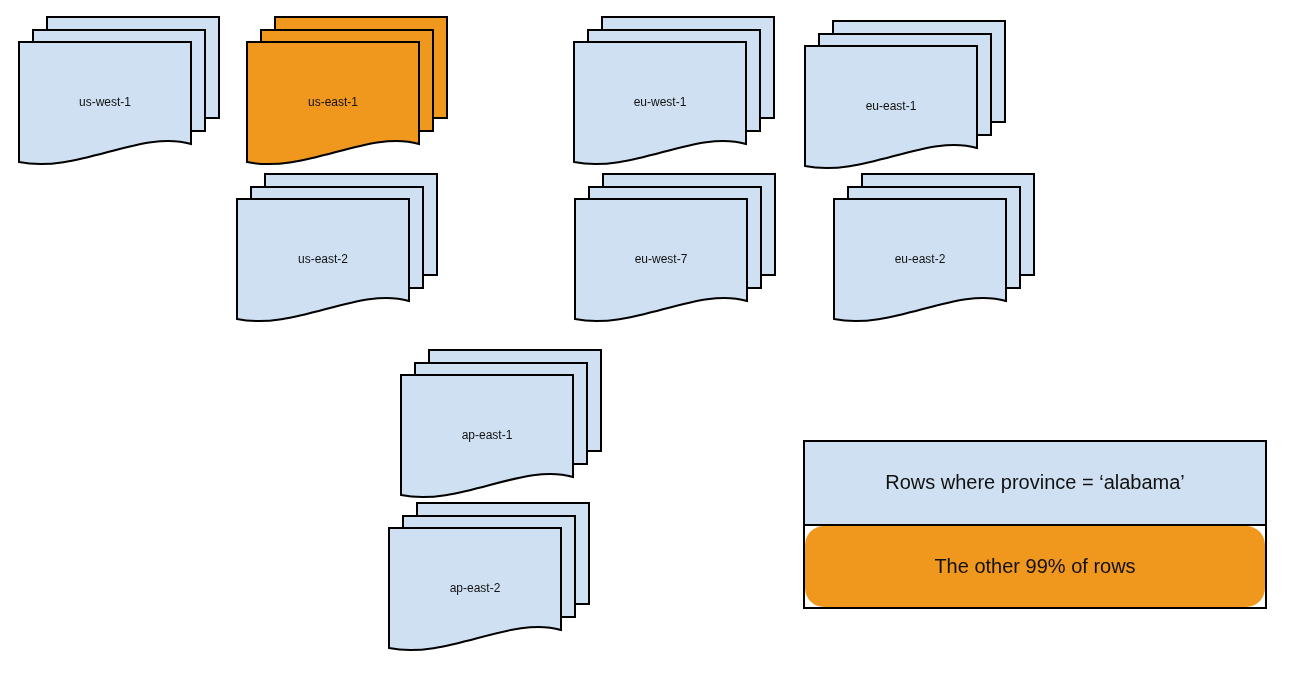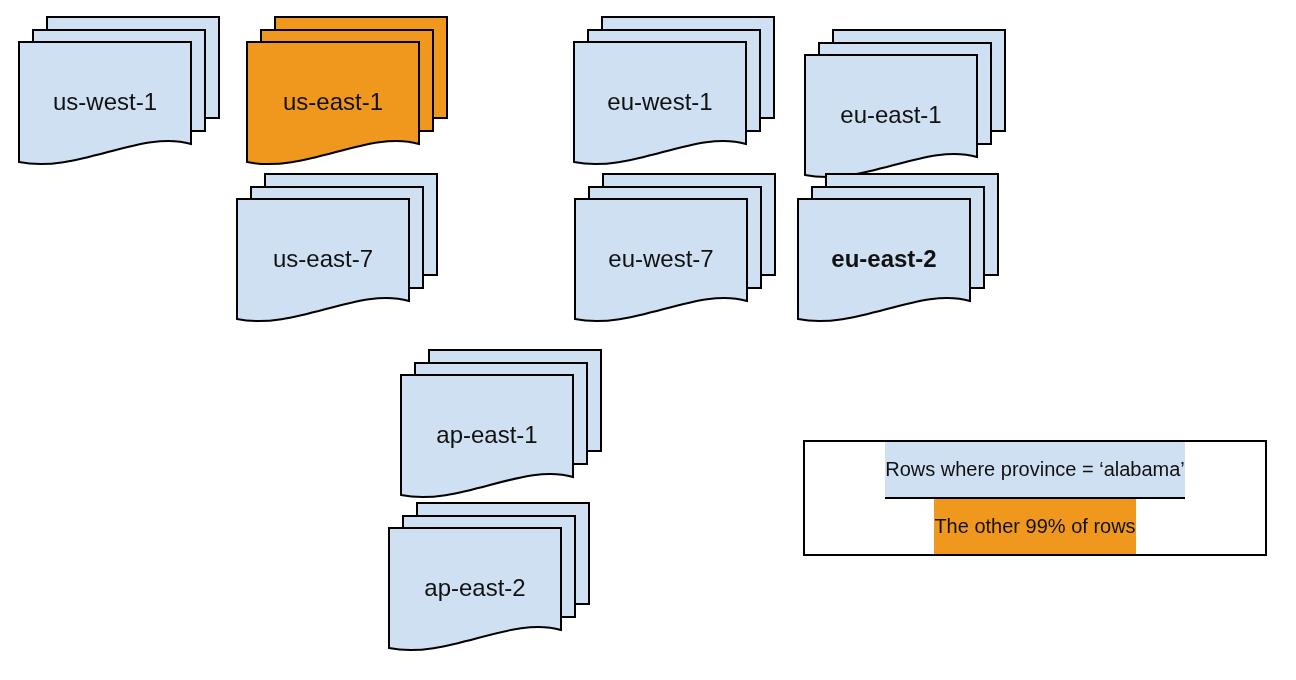--- a/index.html
+++ b/index.html
@@ -11,46 +11,46 @@
     color:#111111;
     overflow:hidden;
   }
   .stack { position:absolute; width:203px; height:158px; }
   .stack svg { position:absolute; left:0; top:0; overflow:visible; display:block; }
   .stack .shape { fill:#cfe0f3; stroke:#000000; stroke-width:2; stroke-linejoin:miter; }
   .stack.orange .shape { fill:#f0971e; }
   .stack .label {
     position:absolute; left:1px; top:73px; width:172px;
     line-height:26px; text-align:center;
-    font-size:24px; color:#111111;
+    font-size:12px; color:#111111;
   }
   
   .pos-us-west-1 { left:18px;  top:16px;  }
   .pos-us-east-1 { left:246px; top:16px;  }
   .pos-eu-west-1 { left:573px; top:16px;padding-left:10px;  }
-  .pos-eu-east-1 { left:804px; top:29px;  }
+  .pos-eu-east-1 { left:804px; top:20px;  }
   .pos-us-west-2 { left:19px;  top:173px; }
   .pos-us-east-2 { left:236px; top:173px; }
   .pos-eu-west-2 { left:574px; top:173px; }
-  .pos-eu-east-2 { left:797px; top:173px;font-weight:bold; }
+  .pos-eu-east-2 { left:833px; top:173px; }
   .pos-ap-east-1 { left:400px; top:349px; }
   .pos-ap-east-2 { left:388px; top:502px; }
 
   .legend {
     position:absolute; left:803px; top:440px;
-    width:464px; height:116px;
+    width:464px; height:169px;
     border:2px solid #000000; box-sizing:border-box;
-    display:flex; flex-direction:column;align-items:center;
+    display:flex; flex-direction:column;
   }
   .legend-row {
     flex:1; display:flex; align-items:center; justify-content:center;
     font-size:20px; color:#111111;
   }
   .legend-row.blue   { background:#cfe0f3; border-bottom:2px solid #000000; }
-  .legend-row.orange { background:#f0971e; }
+  .legend-row.orange { background:#f0971e;border-radius:19px; }
 </style>
 </head>
 <body>
 
 <div class="stage">
 
   <div class="stack blue pos-us-west-1">
     <svg width="203" height="158" viewBox="0 0 203 158">
       <rect class="shape" x="29" y="1" width="172" height="101"></rect>
       <rect class="shape" x="15" y="14" width="172" height="101"></rect>
@@ -86,21 +86,21 @@
     <span class="label">eu-east-1</span>
   </div>
 
 
   <div class="stack blue pos-us-east-2">
     <svg width="203" height="158" viewBox="0 0 203 158">
       <rect class="shape" x="29" y="1" width="172" height="101"></rect>
       <rect class="shape" x="15" y="14" width="172" height="101"></rect>
       <path class="shape" d="M1,26 L173,26 L173,128 C123,113 60,158 1,146 Z"></path>
     </svg>
-    <span class="label">us-east-7</span>
+    <span class="label">us-east-2</span>
   </div>
 
   <div class="stack blue pos-eu-west-2">
     <svg width="203" height="158" viewBox="0 0 203 158">
       <rect class="shape" x="29" y="1" width="172" height="101"></rect>
       <rect class="shape" x="15" y="14" width="172" height="101"></rect>
       <path class="shape" d="M1,26 L173,26 L173,128 C123,113 60,158 1,146 Z"></path>
     </svg>
     <span class="label">eu-west-7</span>
   </div>

